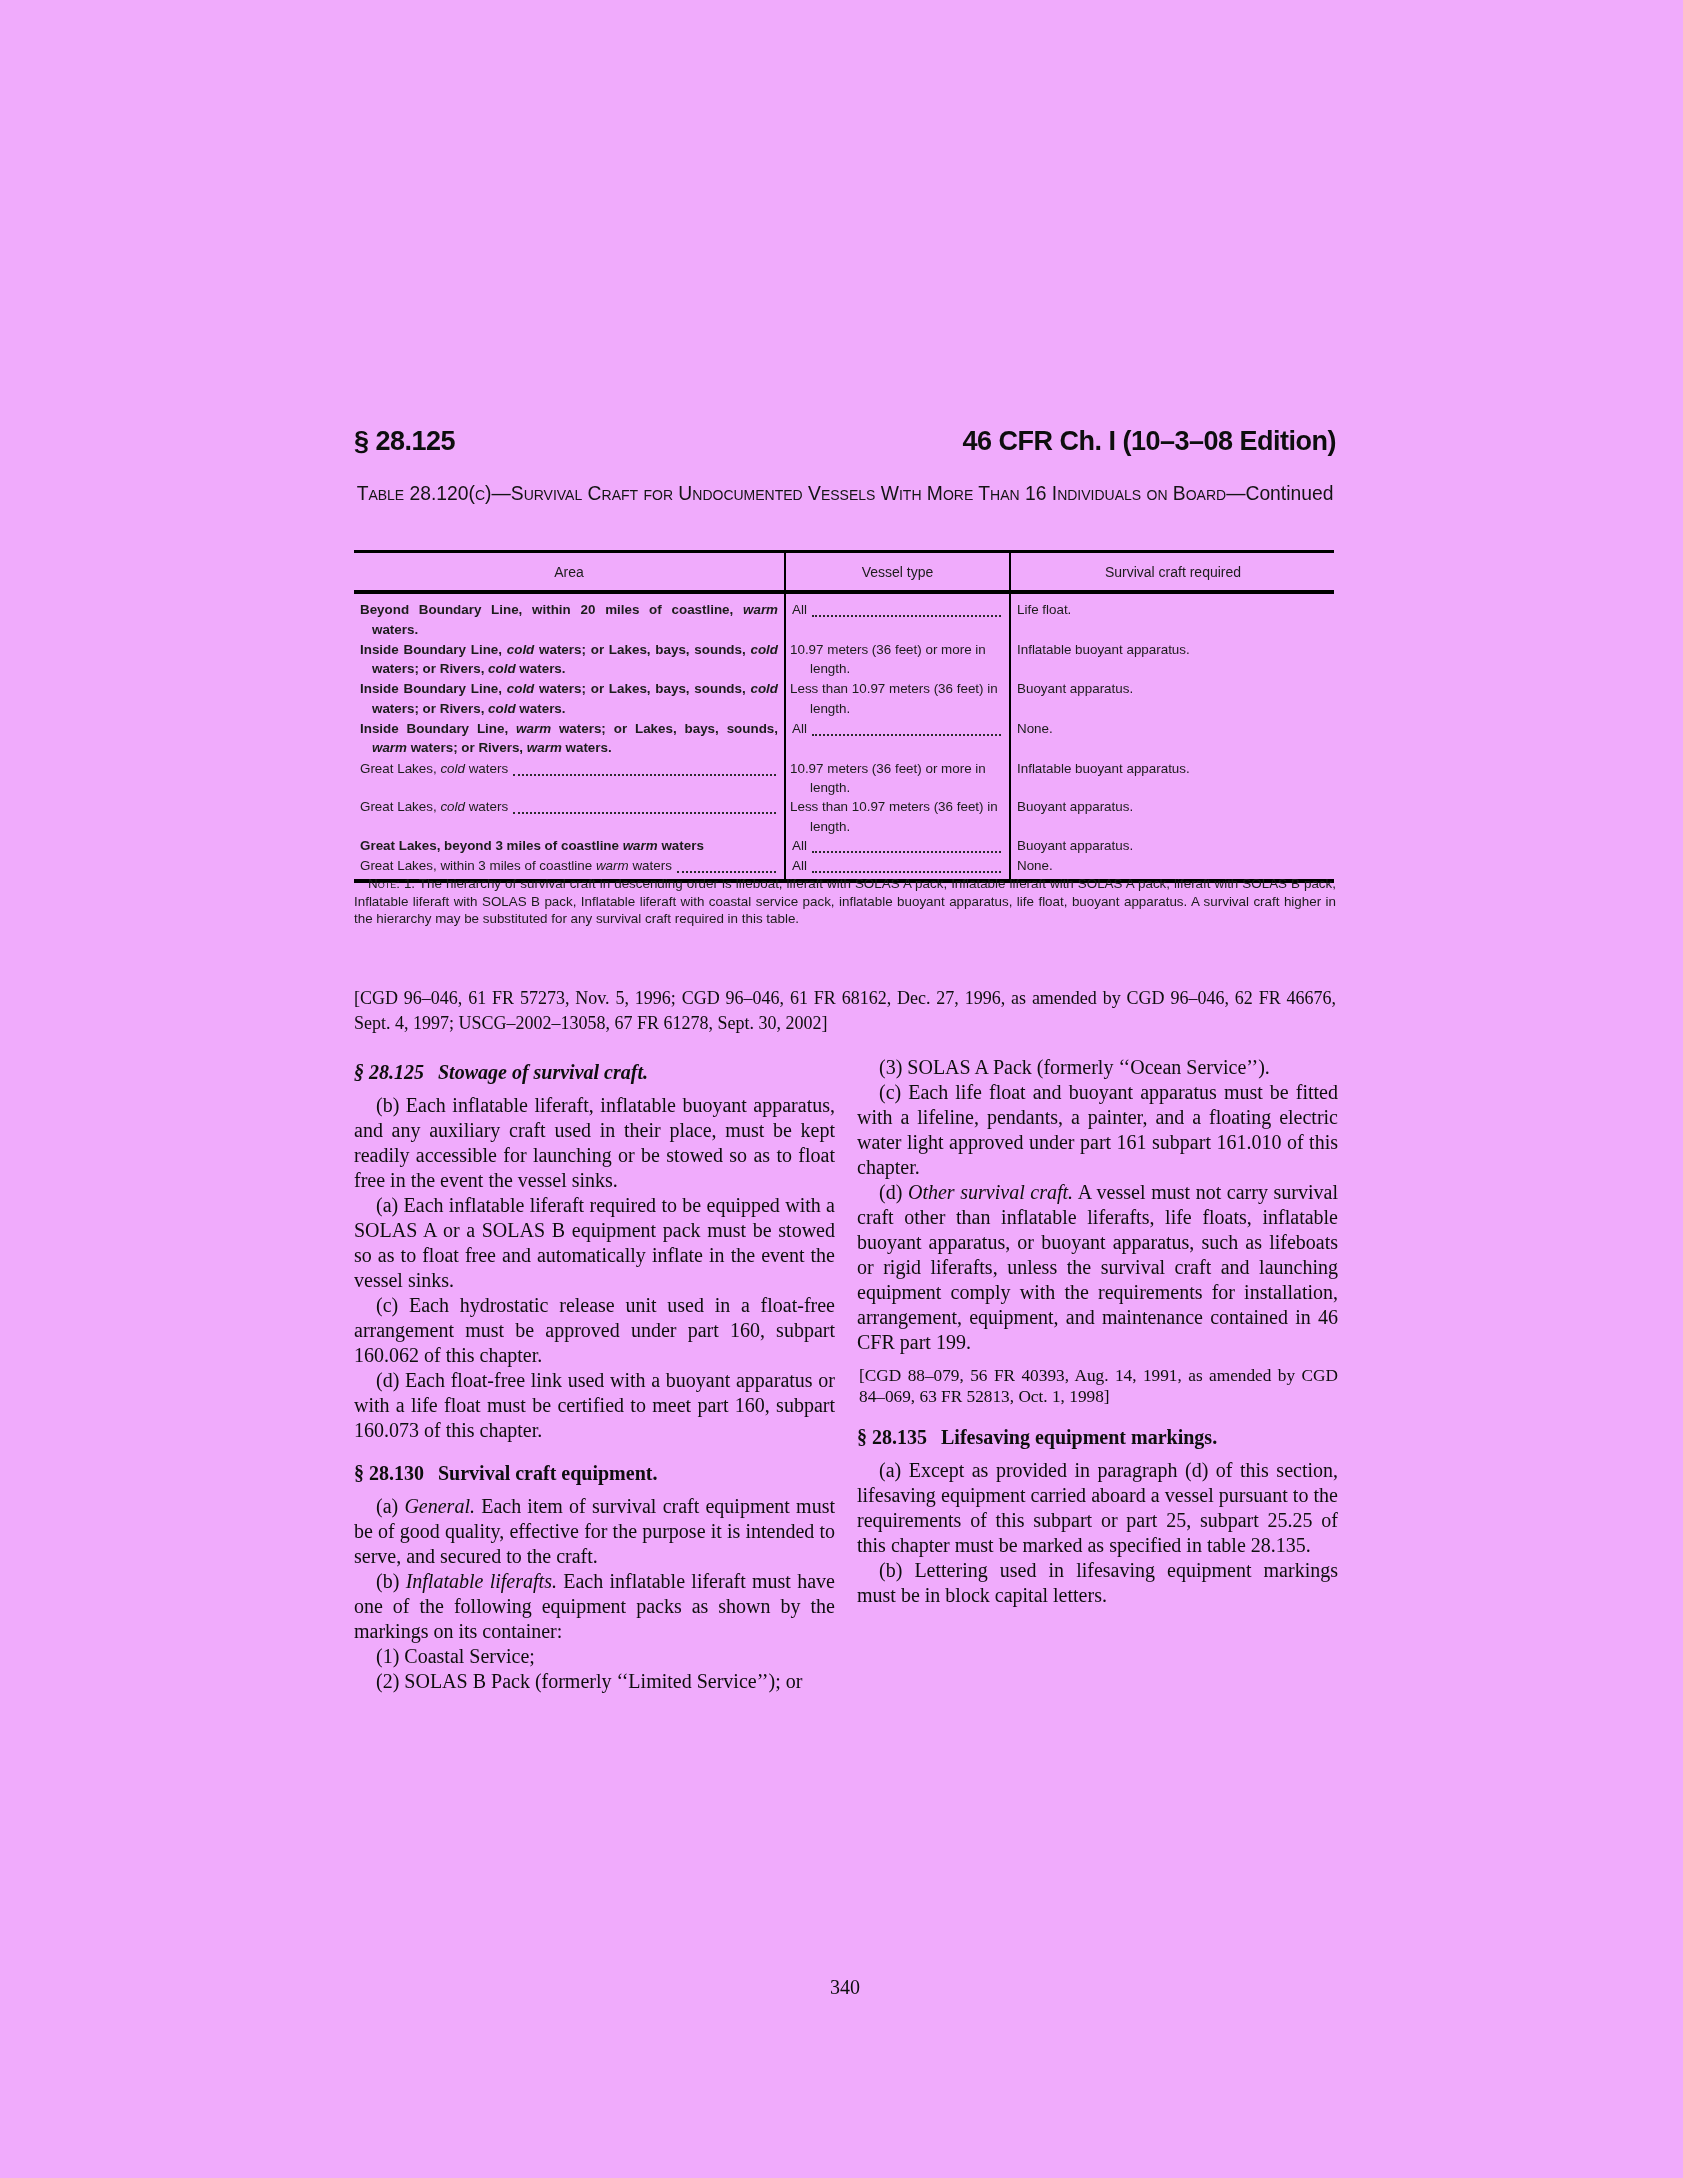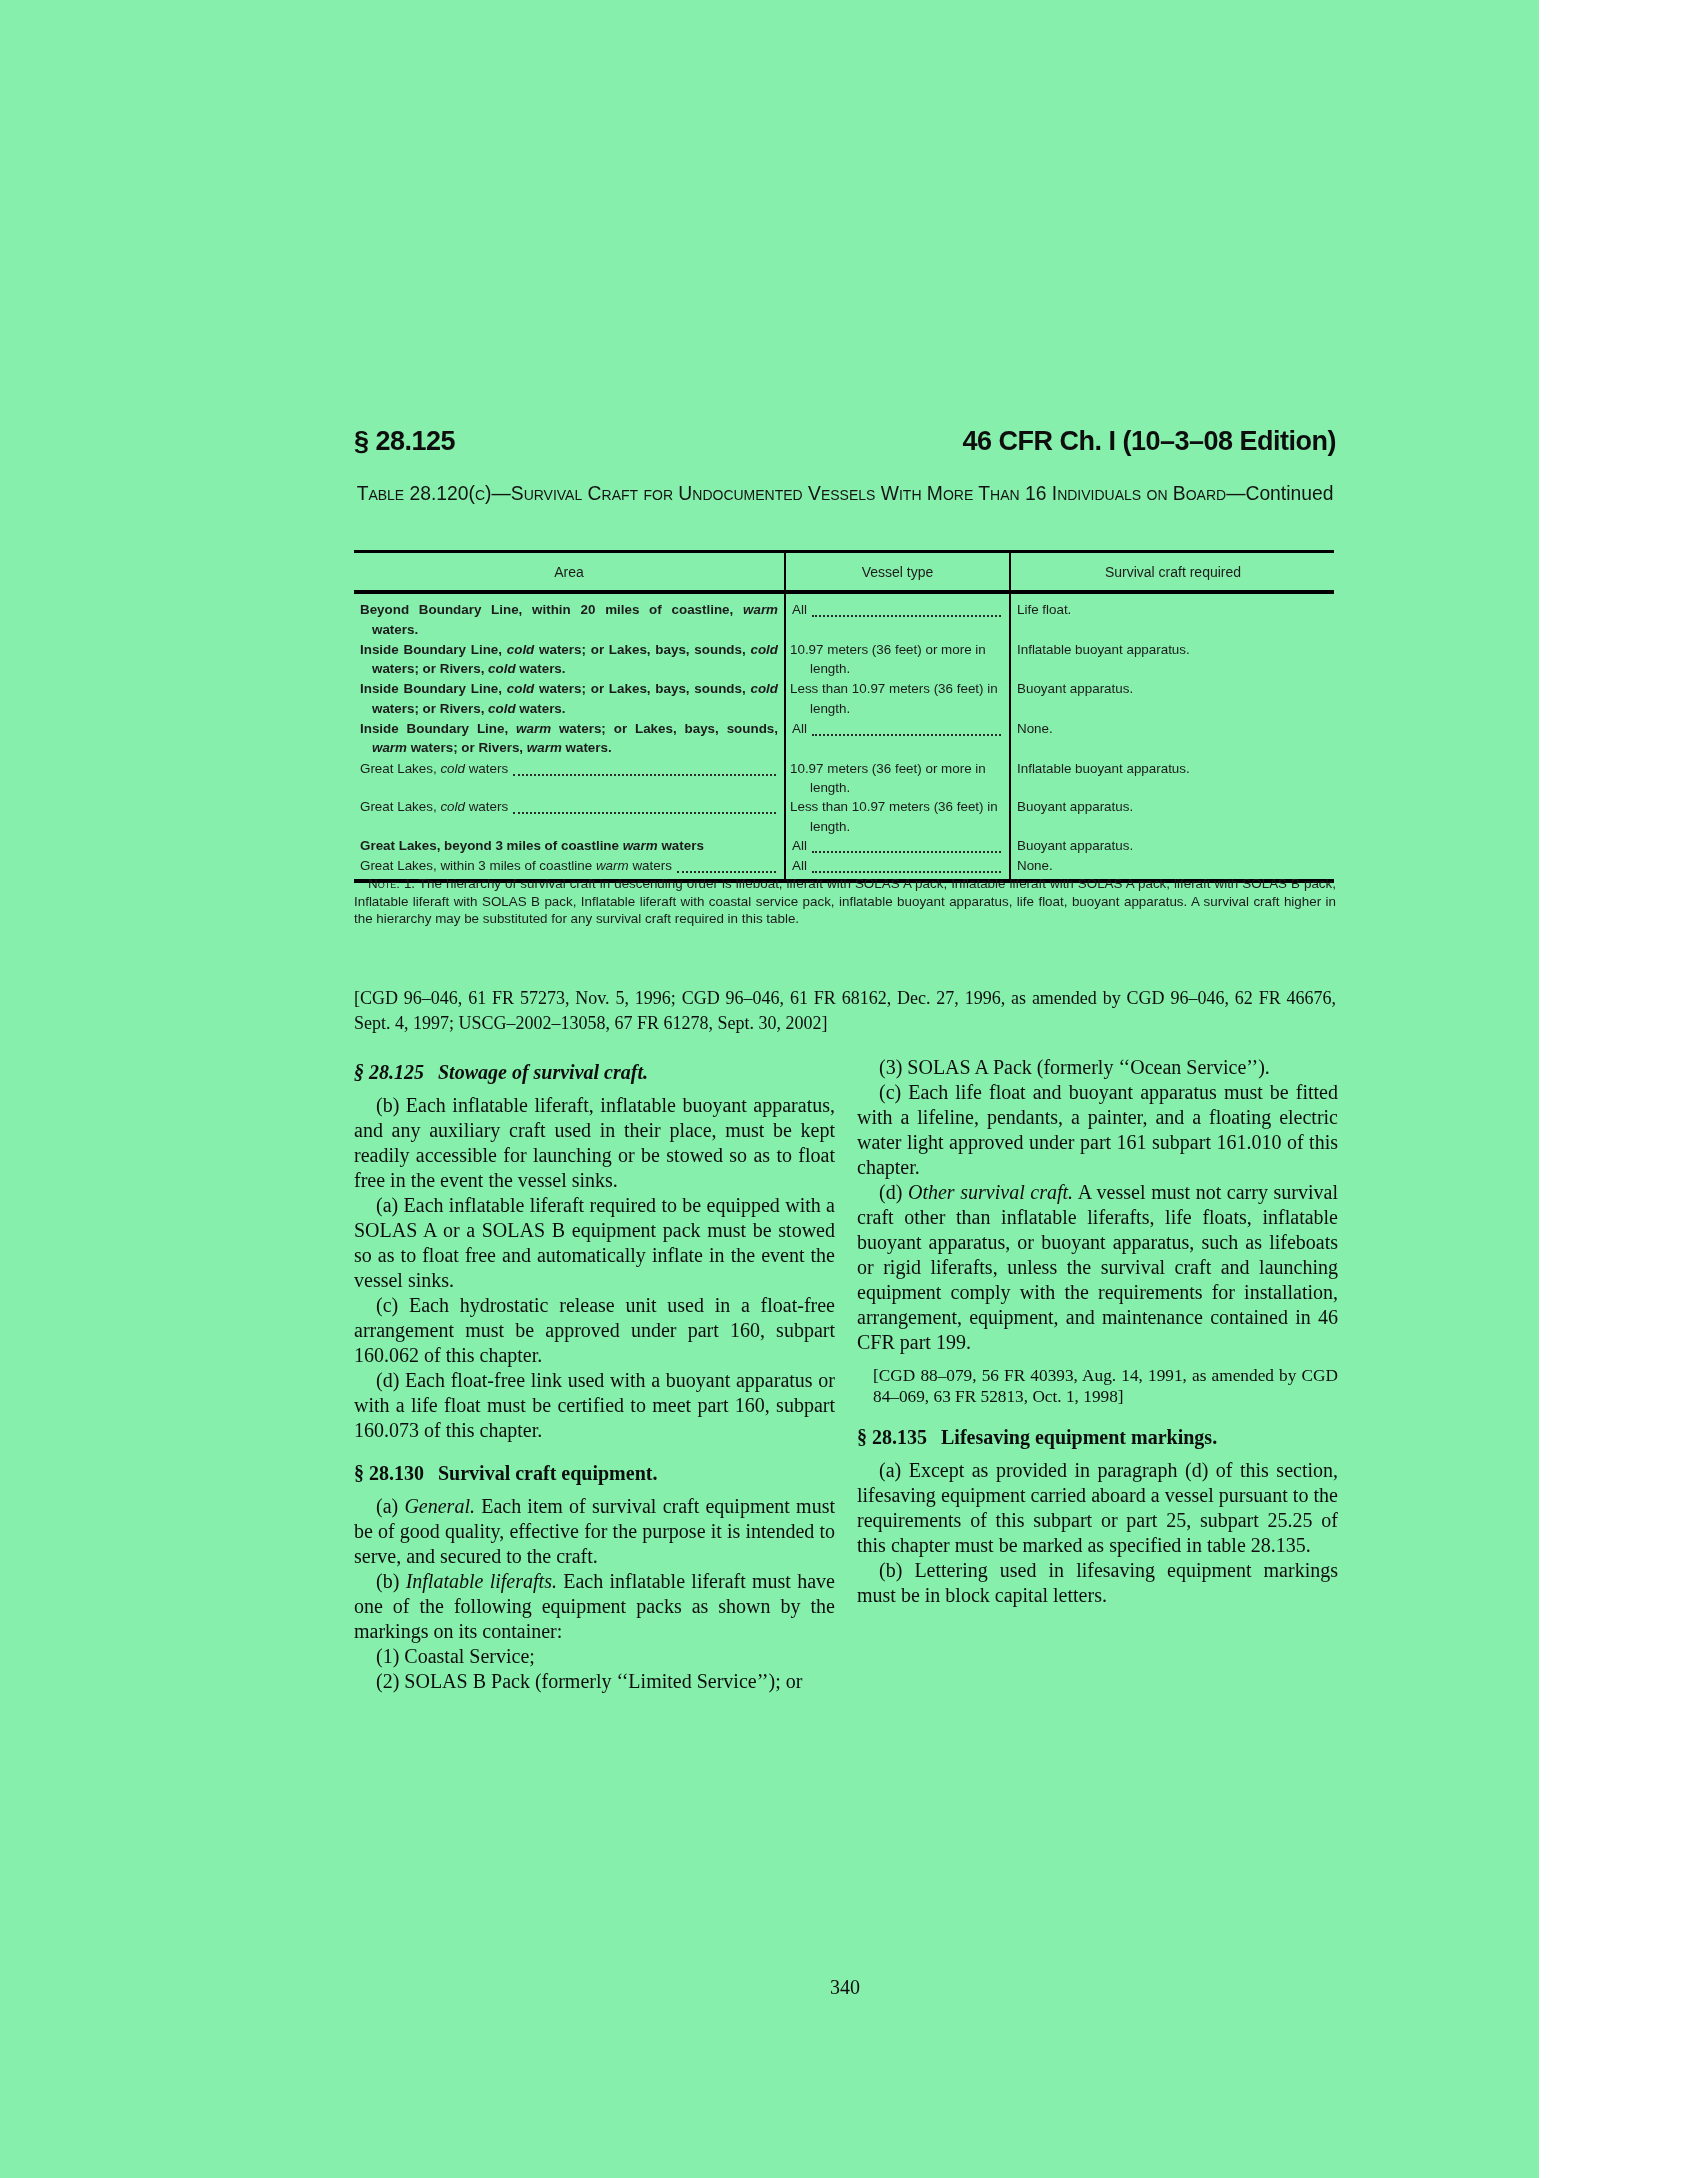--- a/index.html
+++ b/index.html
@@ -1,19 +1,19 @@
 <!DOCTYPE html>
 <html><head>
 <meta charset="utf-8">
 <style>
   html,body{margin:0;padding:0;background:#ffffff;}
   .page{
     position:relative;
-    width:1539px;height:2178px;
-    background:#86efac;
+    width:1683px;height:2178px;
+    background:#f0abfc;
     color:#0e0e0e;
     font-family:"Liberation Serif","DejaVu Serif",serif;
     overflow:hidden;
   }
   
   .running-head{
     position:absolute;left:354px;top:426px;width:982px;
     display:flex;justify-content:space-between;align-items:baseline;
     font-family:"Liberation Sans","DejaVu Sans",sans-serif;
     font-weight:bold;font-size:27px;letter-spacing:-0.5px;
@@ -68,21 +68,21 @@
   .bodycol p{margin:0;}
   .bodycol p.para{text-indent:22px;text-align:justify;}
   .bodycol p.heading{
     font-weight:bold;margin:18px 0 8px 0;
     padding-left:40px;text-indent:-40px;text-align:justify;
   }
   .bodycol p.heading:first-child{margin-top:5px;font-style:italic;}
   .bodycol .hnum{}
   .bodycol .htitle{margin-left:14px;}
   .bodycol p.citation{
-    font-size:17.3px;line-height:21px;margin:10px 0 4px 16px;text-align:justify;
+    font-size:17.3px;line-height:21px;margin:10px 0 4px 2px;text-align:justify;
   }
   .it{font-style:italic;}
   .sc{font-variant:small-caps;}
   
   .page-number{
     position:absolute;left:354px;top:1976px;width:982px;
     text-align:center;font-size:20px;
   }
 </style>
 </head>

